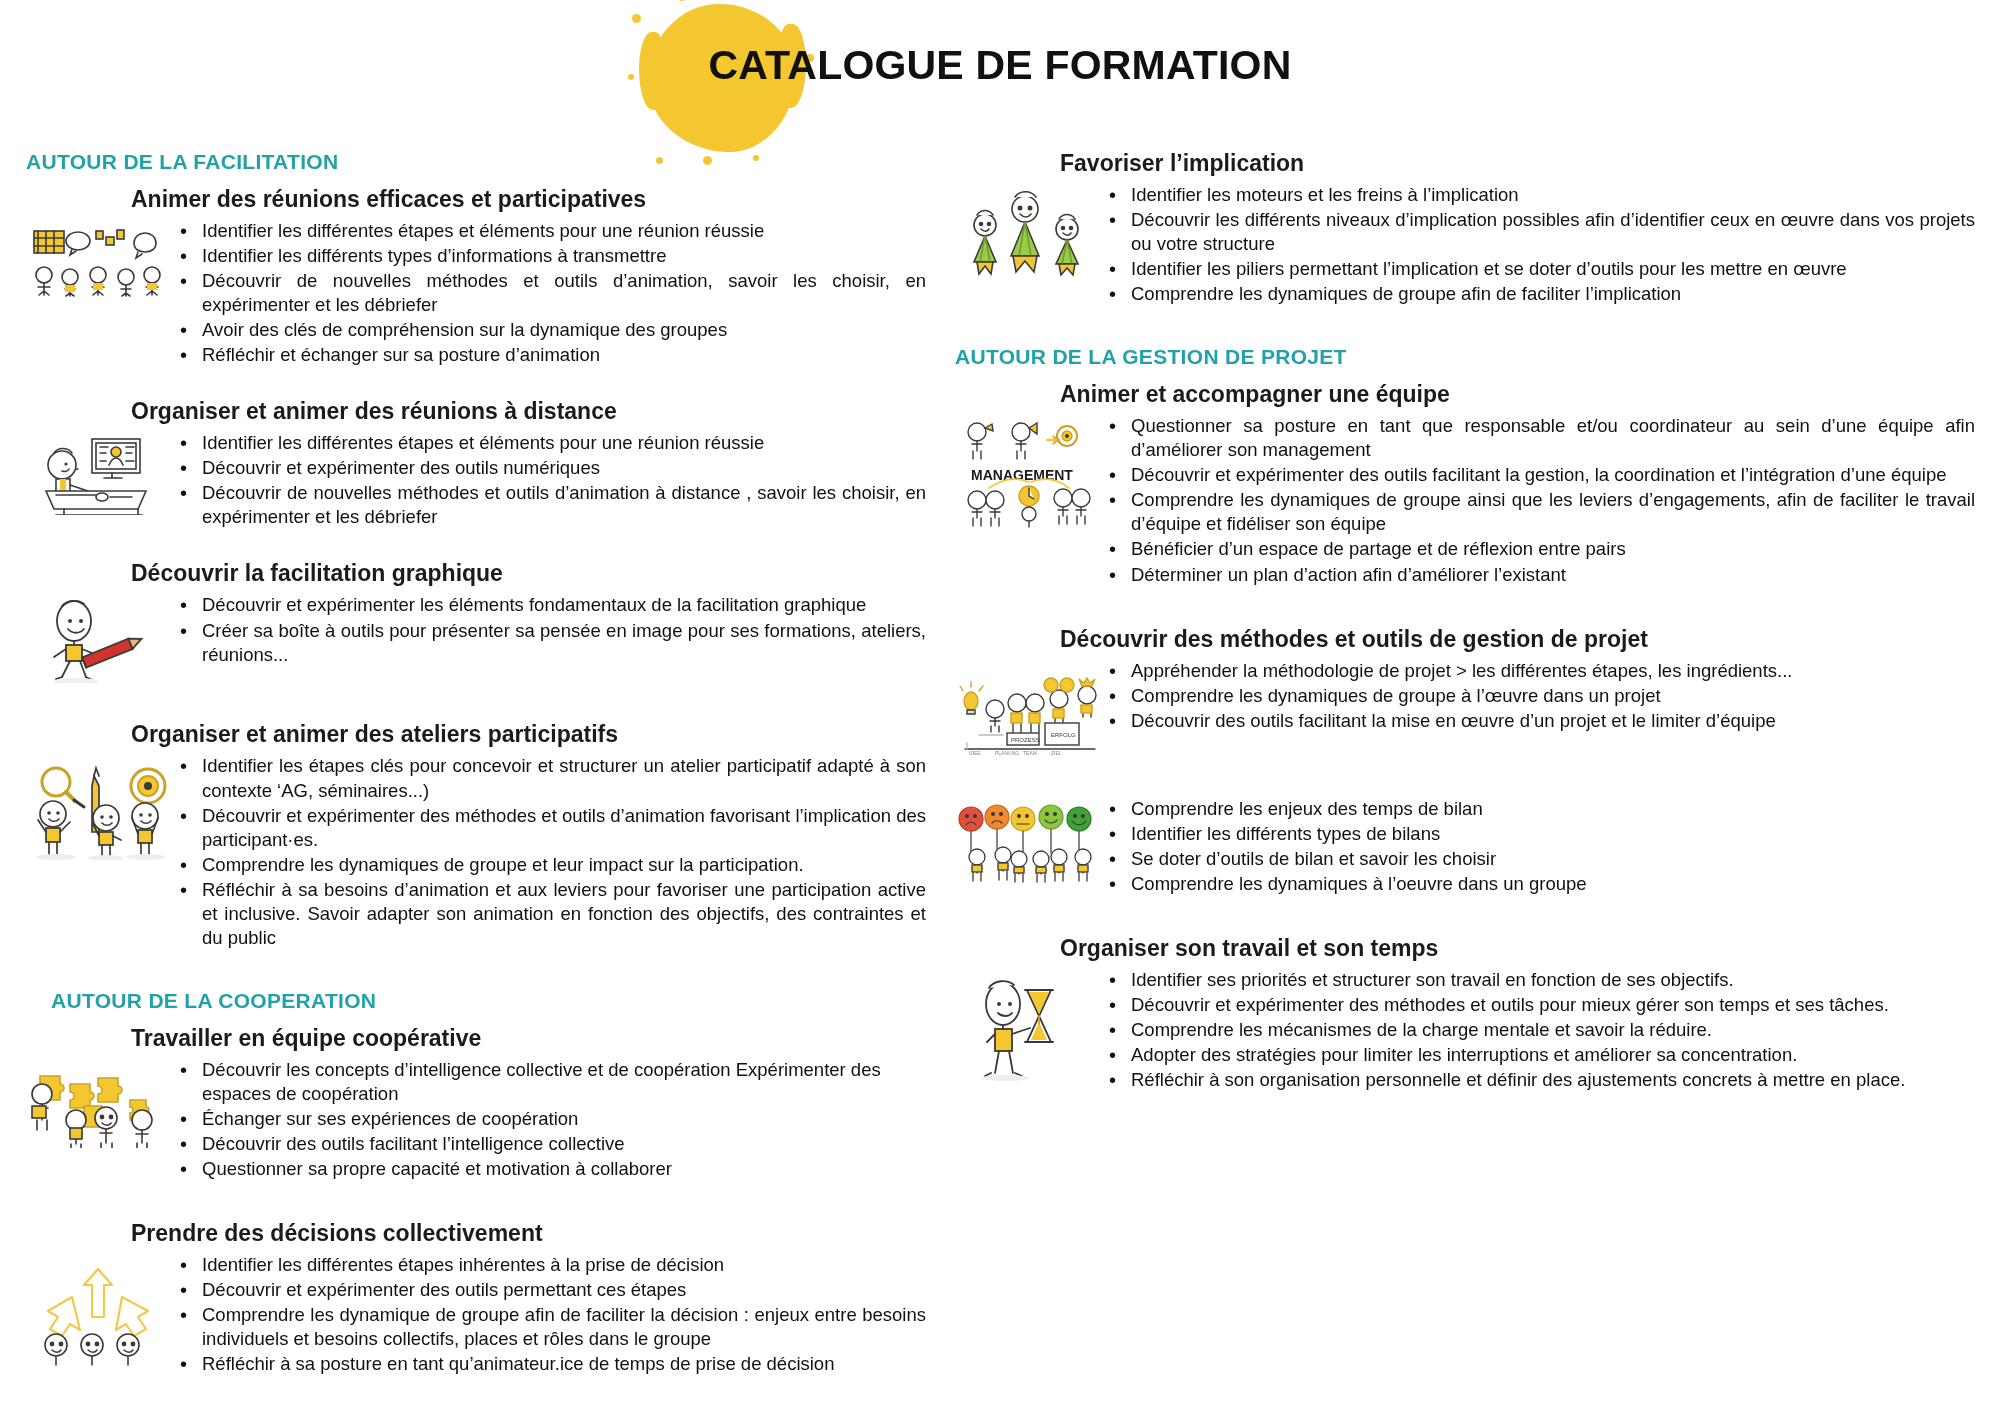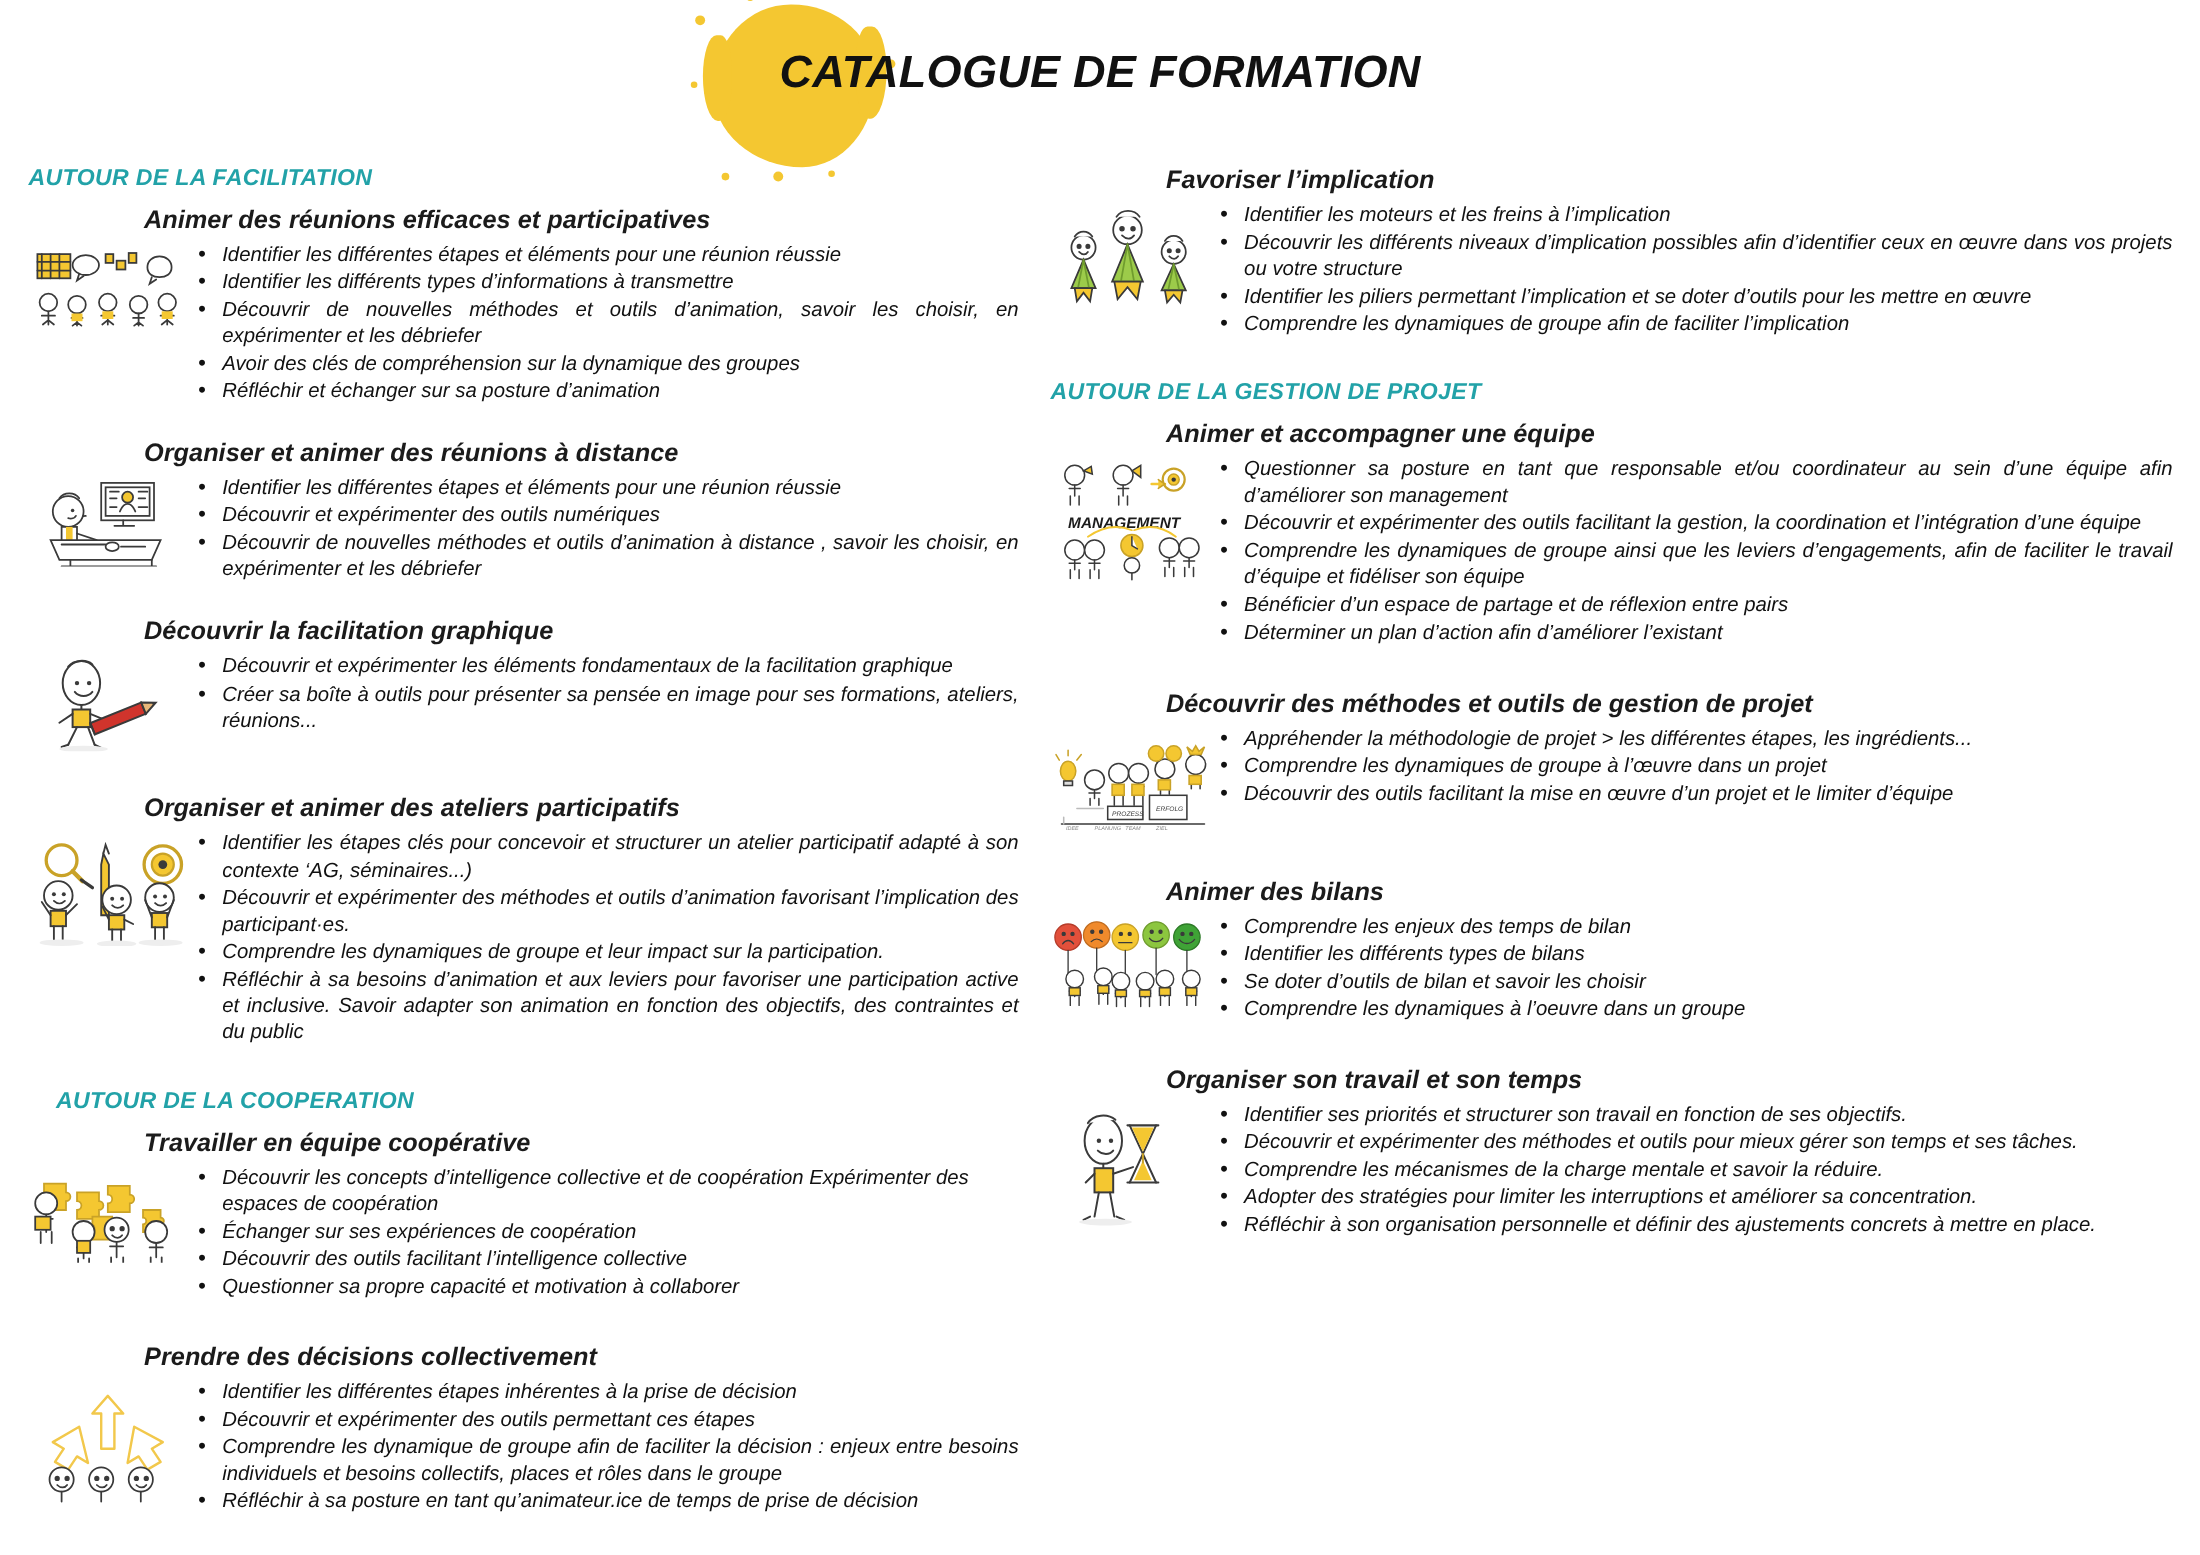--- a/index.html
+++ b/index.html
@@ -2,21 +2,21 @@
 <html><head>
 <meta charset="utf-8">
 <style>
   * { box-sizing: border-box; margin: 0; padding: 0; }
   html, body {
     width: 2000px; height: 1414px;
     background: #ffffff;
     font-family: "Liberation Sans", sans-serif;
     overflow: hidden;
   }
-  .page { position: relative; width: 1663px; height: 1414px; background:#fff;font-style:italic; }
+  .page { position: relative; width: 1663px; height: 1414px; background:#fff; }
 
   
   .title-wrap {
     position: absolute; left: 0; top: 0; width: 2000px; height: 160px;
   }
   .splash {
     position: absolute; left: 648px; top: 4px;
     width: 148px; height: 148px;
     background: #F4C731;
     border-radius: 48% 52% 45% 55% / 52% 46% 54% 48%;
@@ -497,21 +497,20 @@
           <li>Appréhender la méthodologie de projet &gt; les différentes étapes, les ingrédients...</li>
           <li class="nojust">Comprendre les dynamiques de groupe à l’œuvre dans un projet</li>
           <li>Découvrir des outils facilitant la mise en œuvre d’un projet et le limiter d’équipe</li>
         </ul>
       </div>
     </div>
 
     <div class="gap-lg"></div>
 
     <div class="course">
-      <div class="course-title">Animer des bilans</div>
       <div class="course-body">
         <div class="illus">
           <svg width="150" height="86" viewBox="0 0 150 86">
             <g stroke="#3a3a3a" stroke-width="1.2" stroke-linecap="round">
               <circle cx="16" cy="18" r="12" fill="#E2503B" stroke="#b53c2a"></circle>
               <circle cx="12" cy="15" r="1.4" fill="#3a3a3a"></circle>
                 <circle cx="20" cy="15" r="1.4" fill="#3a3a3a"></circle>
               <path d="M11 24c3-4 7-4 10 0" fill="none"></path>
               <circle cx="42" cy="16" r="12" fill="#F08A2C" stroke="#c06c1f"></circle>
               <circle cx="38" cy="13" r="1.4" fill="#3a3a3a"></circle>

